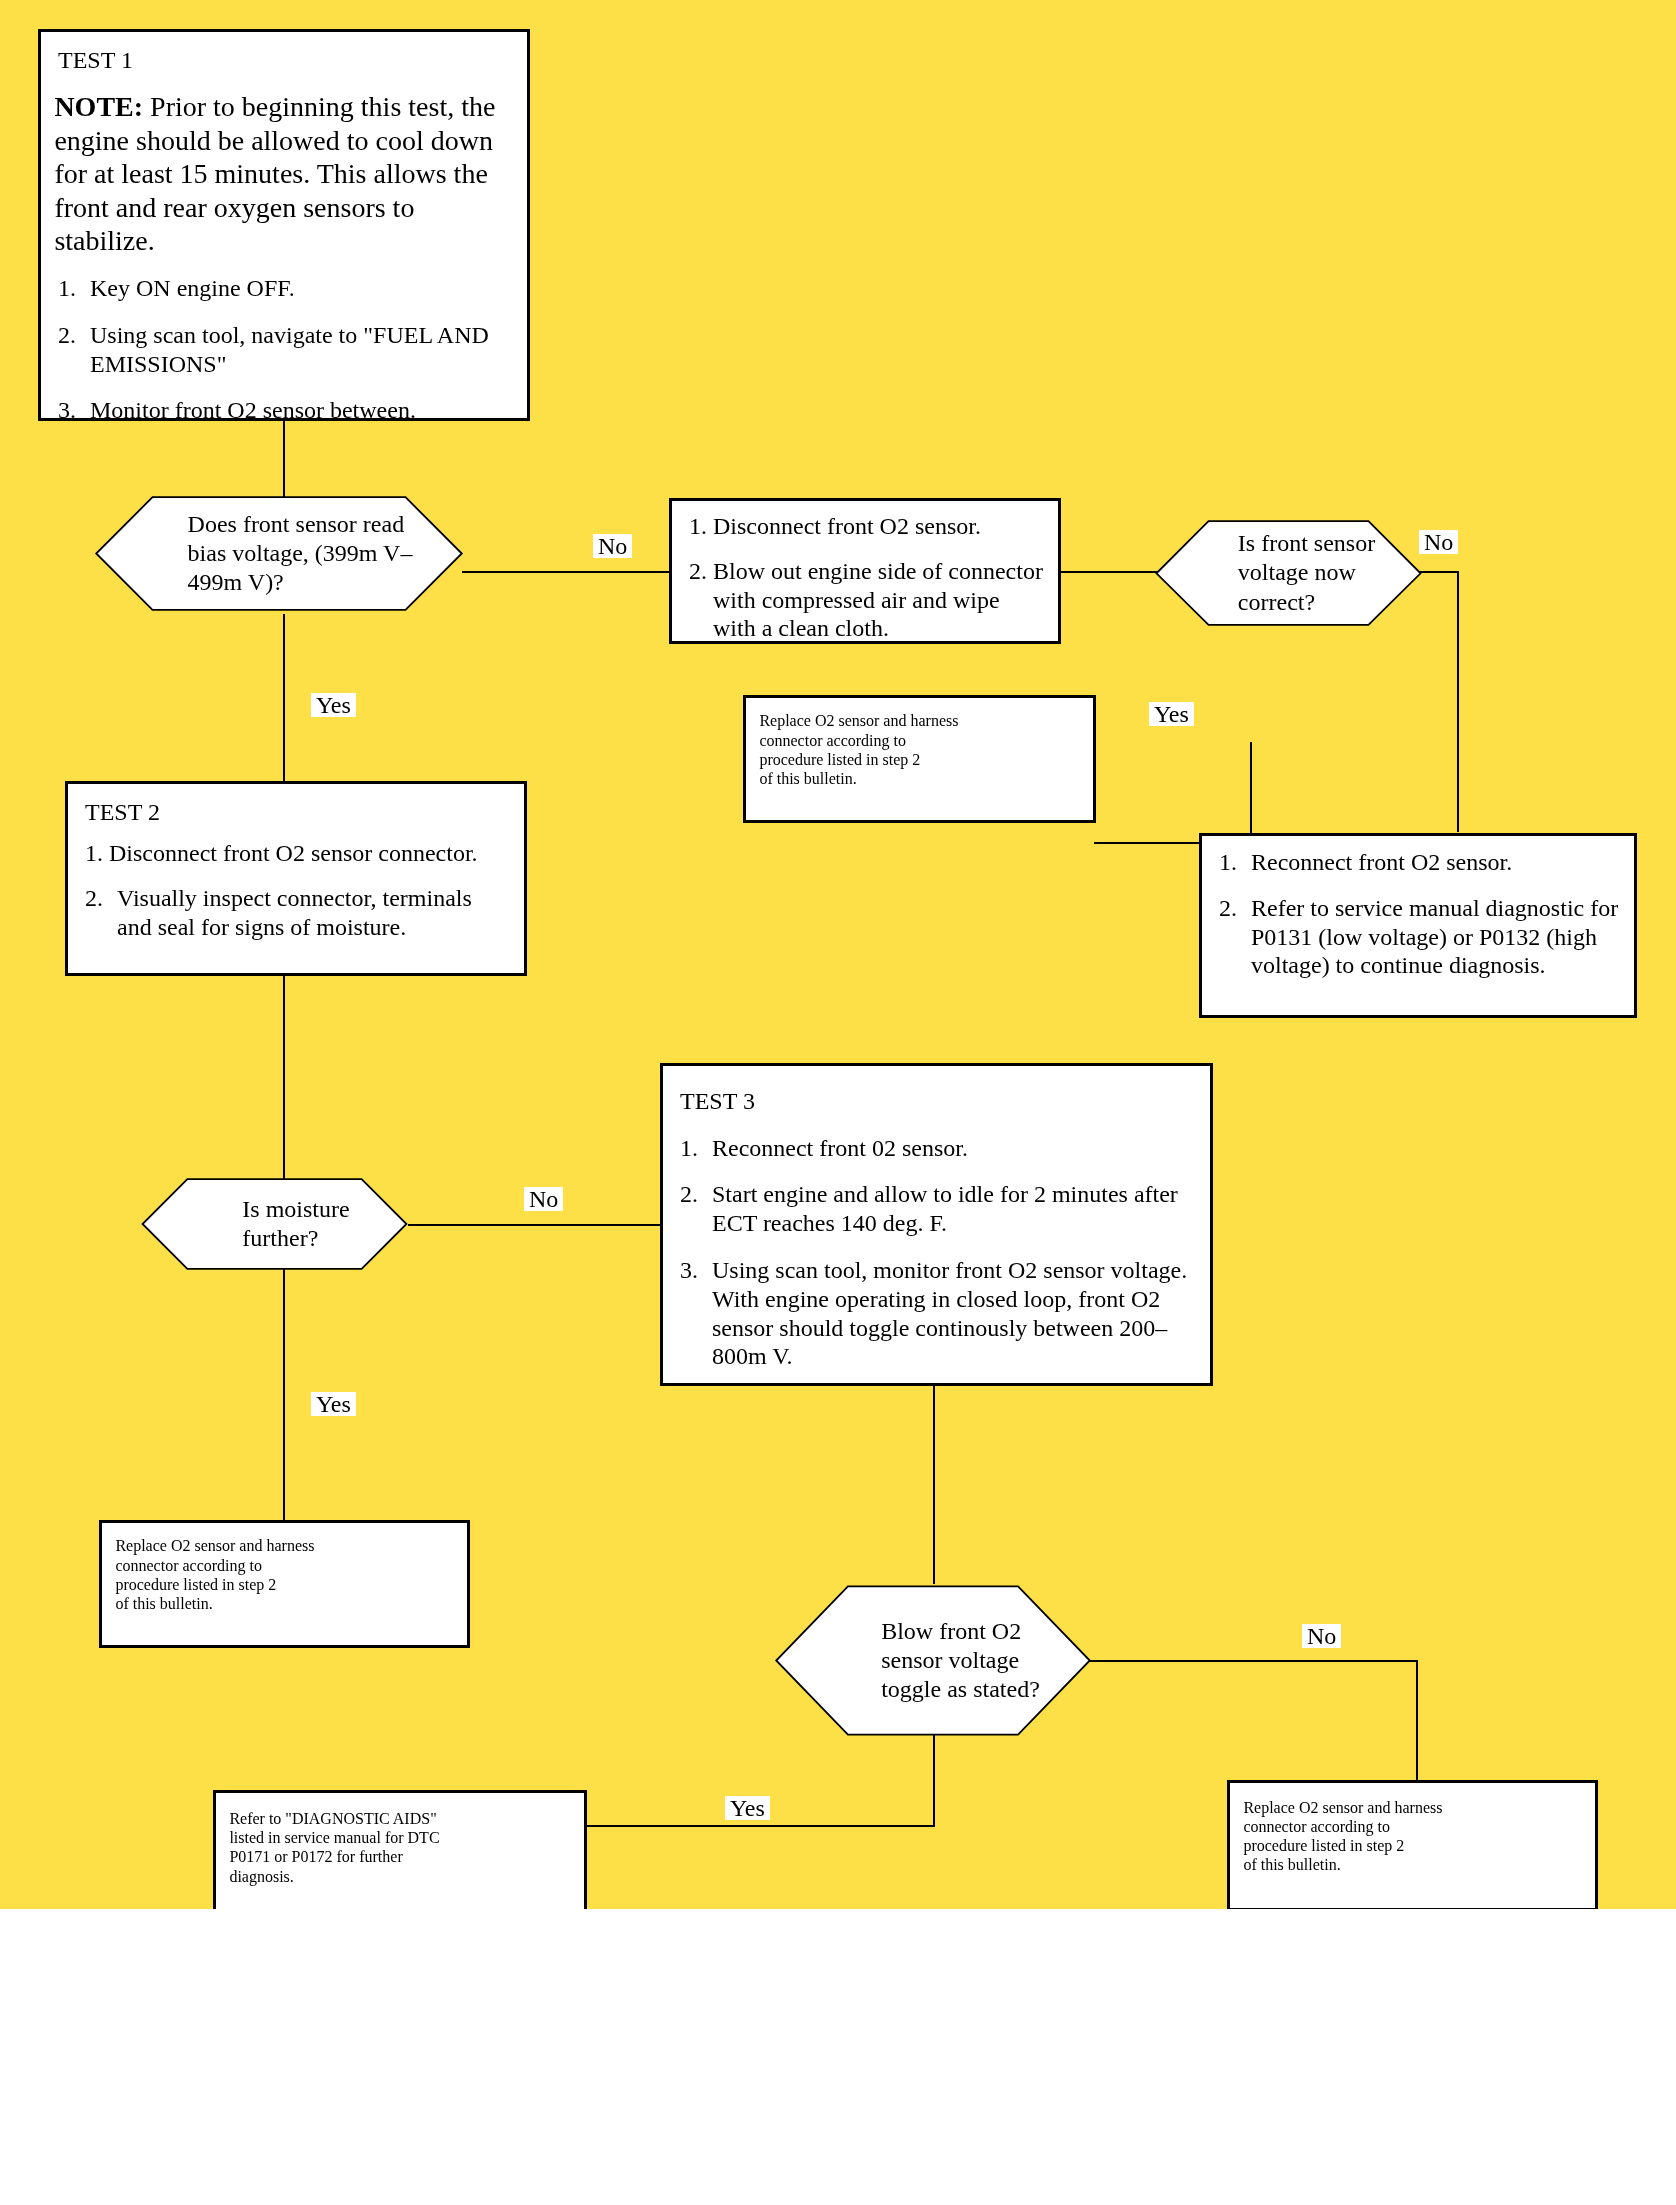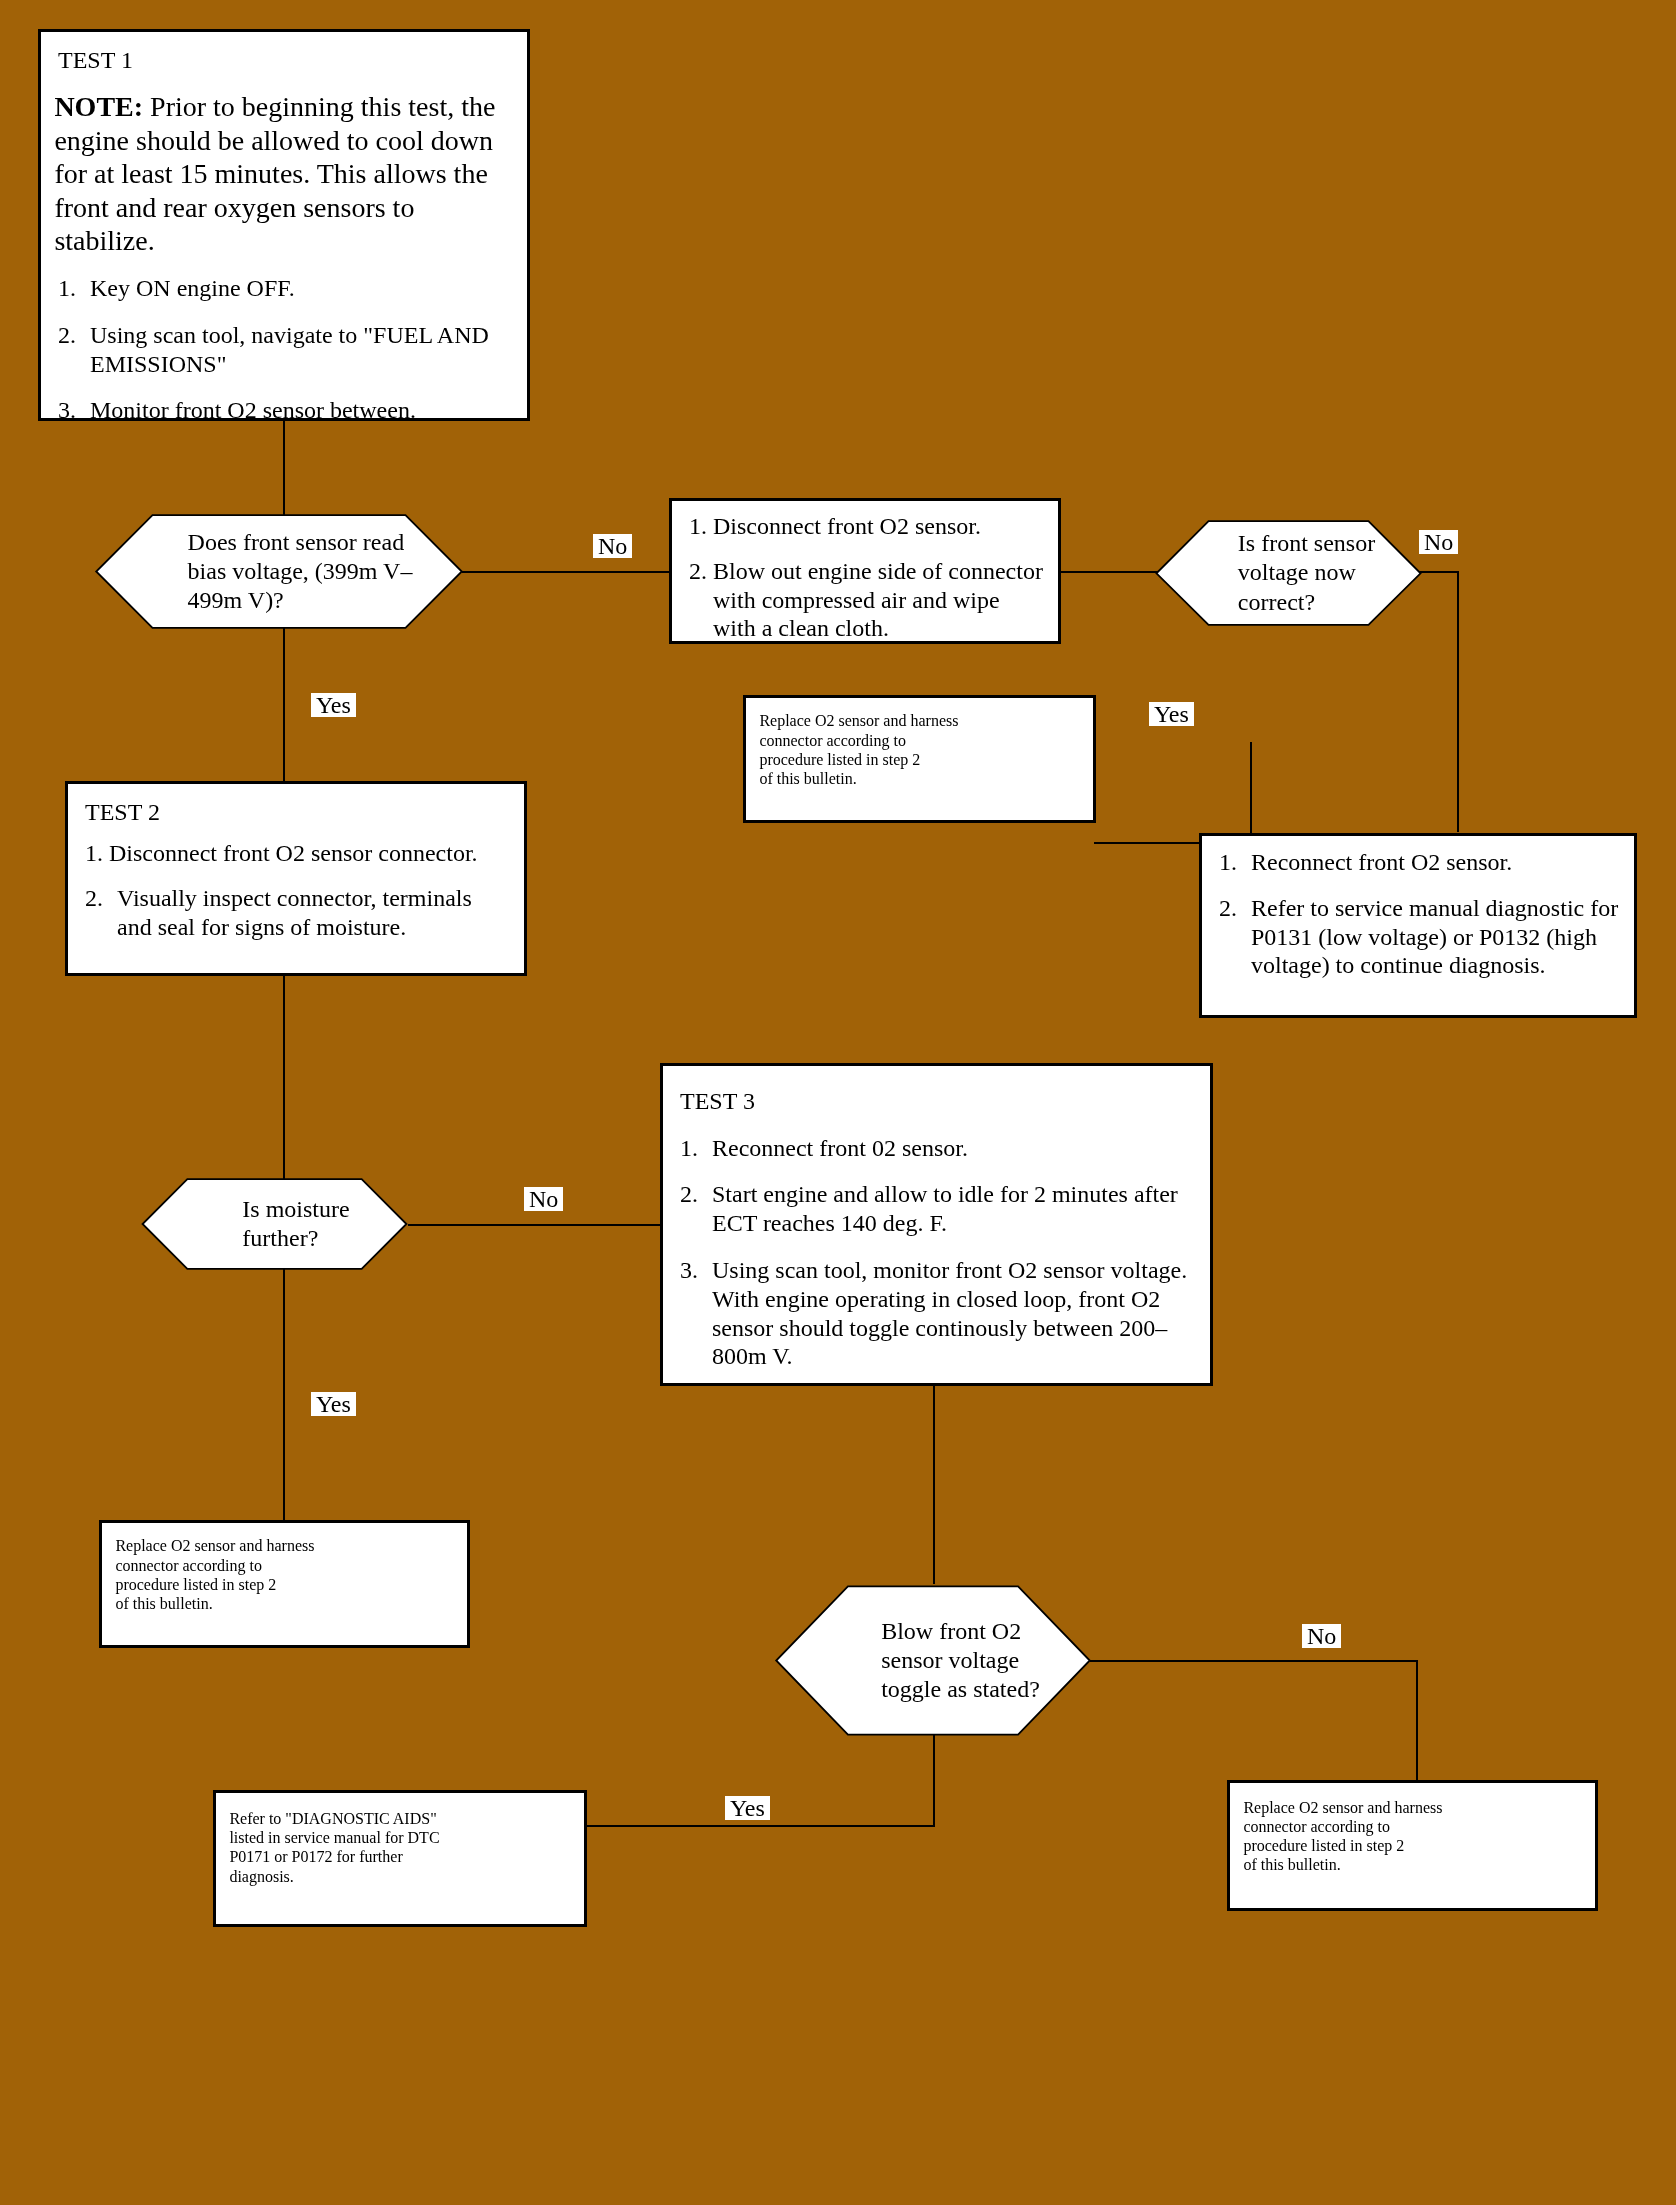--- a/index.html
+++ b/index.html
@@ -1,17 +1,17 @@
 <!DOCTYPE html>
 <html style="font-size:9.7px"><head>
 <meta charset="utf-8">
 <style>
   html,body{margin:0;padding:0;background:#ffffff;}
   body{font-family:"Liberation Serif", serif;color:#000;}
-  #page{position:relative;width:1676px;height:2205px;background:#a16207;overflow:hidden;}
+  #page{position:relative;width:1676px;height:1909px;background:#fde047;overflow:hidden;}
 
   
   .box{
     position:absolute;
     background:#fff;
     border:3.6px solid #000;
     box-sizing:border-box;
     z-index:3;
   }
   .box .inner{padding:8.5px 13.4px;}
@@ -85,21 +85,21 @@
   <div class="box" style="left:38px;top:29px;width:492px;height:392px;">
     <div class="inner">
       <div class="ttl">TEST 1</div>
       <div class="para"><b>NOTE:</b><span> Prior to beginning this test, the engine should be allowed to cool down for at least 15 minutes. This allows the front and rear oxygen sensors to stabilize.</span></div>
       <div class="li"><span class="num">1.</span><span>Key ON engine OFF.</span></div>
       <div class="li"><span class="num">2.</span><span>Using scan tool, navigate to "FUEL AND EMISSIONS"</span></div>
       <div class="li"><span class="num">3.</span><span>Monitor front O2 sensor between.</span></div>
     </div>
   </div>
 
-  <div class="hex" style="left:94px;top:514px;width:370px;height:115px;">
+  <div class="hex" style="left:94px;top:496px;width:370px;height:115px;">
     <svg width="370" height="115" viewBox="0 0 608 190">
       <polygon points="95,2 513,2 606,95 513,188 95,188 2,95" fill="#ffffff" stroke="#000000" stroke-width="3"></polygon>
     </svg>
     <div class="htext" style="padding-left:66px;padding-right:24px;">
       <div>
         <span>Does front sensor read</span>
         <span>bias voltage, (399m V–</span>
         <span>499m V)?</span>
       </div>
     </div>

